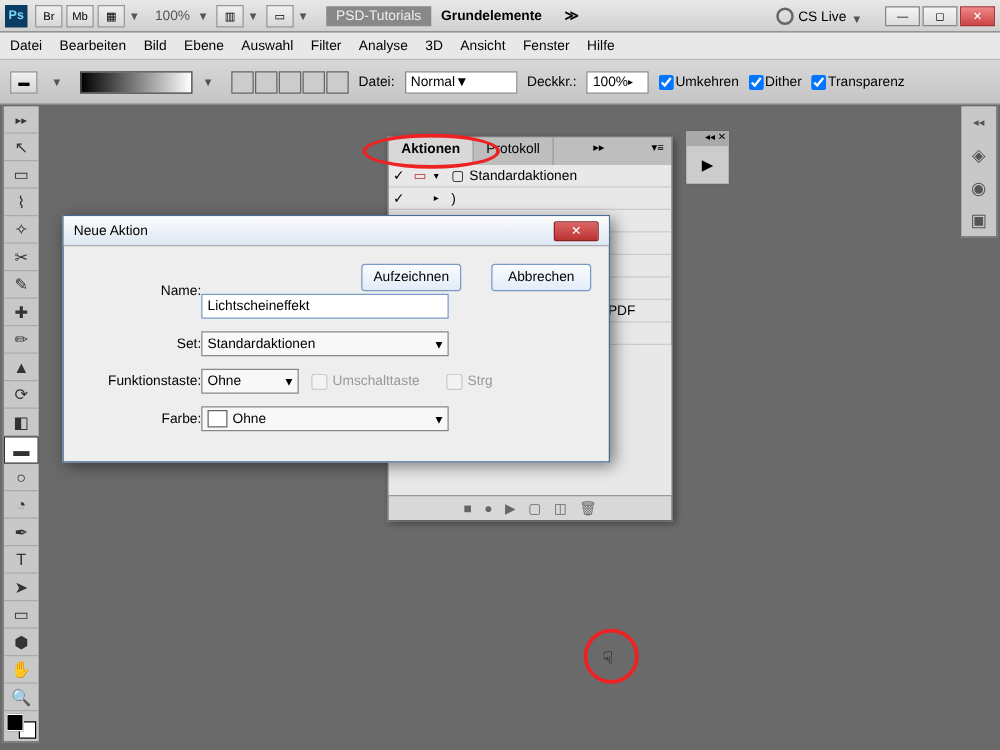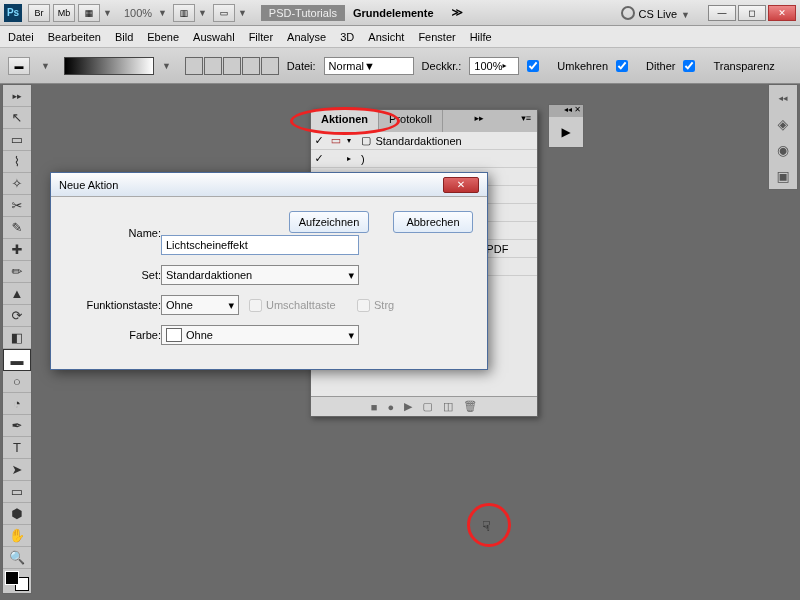--- a/index.html
+++ b/index.html
@@ -23,21 +23,21 @@
 
 .menubar { height: 22px; background: #e8e8e8; display: flex; align-items: center; padding: 0 8px; border-bottom: 1px solid #bbb; }
 .menubar span { margin-right: 14px; }
 
 
 .optbar { height: 36px; background: linear-gradient(#d8d8d8,#c4c4c4); display: flex; align-items: center; padding: 0 8px; border-bottom: 1px solid #888; gap: 8px; }
 .grad-prev { width: 90px; height: 18px; background: linear-gradient(90deg,#000,#fff); border: 1px solid #444; }
 .grad-btns { display: flex; gap: 1px; }
 .grad-btns span { width: 18px; height: 18px; background: #ccc; border: 1px solid #666; }
 .opt-sel { height: 18px; padding: 0 4px; border: 1px solid #888; background: #fff; display: flex; align-items: center; }
-.opt-chk { display: flex; align-items: center; gap: 18px; justify-content: flex-end; }
+.opt-chk { display: flex; align-items: center; gap: 1px; justify-content: flex-end; }
 .opt-chk input { width: 12px; height: 12px; }
 
 
 .main { position: absolute; top: 84px; left: 0; right: 0; bottom: 0; background: #6a6a6a; }
 
 
 .ltools { position: absolute; left: 2px; top: 0; width: 30px; background: #c8c8c8; border: 1px solid #666; display: flex; flex-direction: column; }
 .ltools .tool { width: 28px; height: 22px; display: flex; align-items: center; justify-content: center; font-size: 13px; color: #333; border-bottom: 1px solid #aaa; }
 .ltools .tool.sel { background: #fff; border: 1px solid #333; }
 .swatch { width: 24px; height: 20px; margin: 2px auto; position: relative; }

